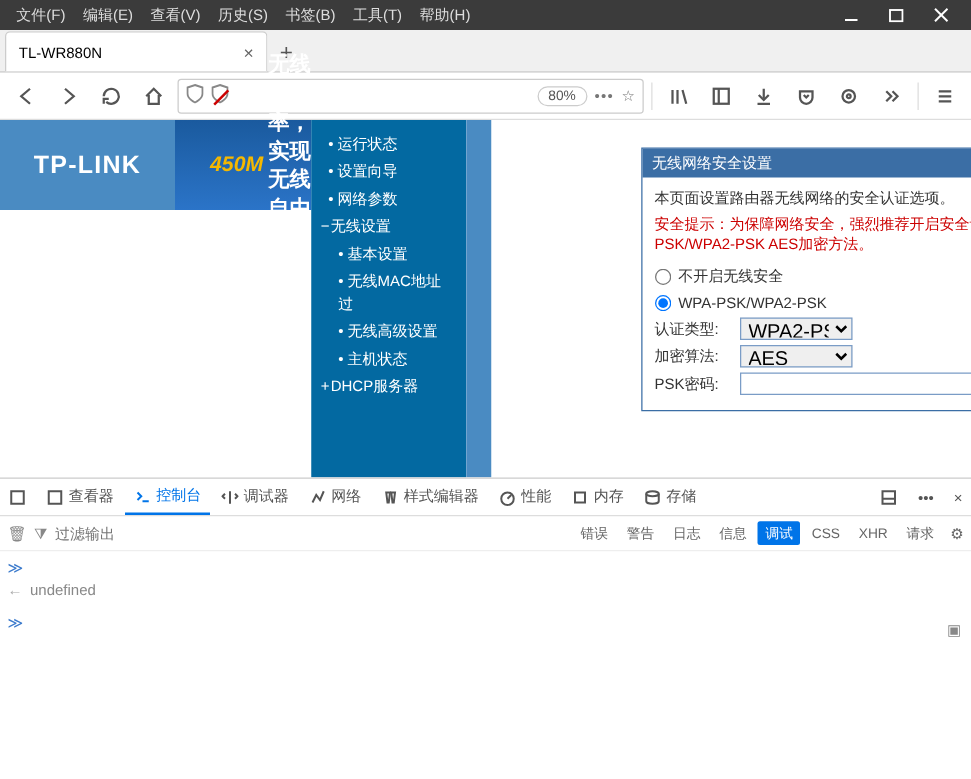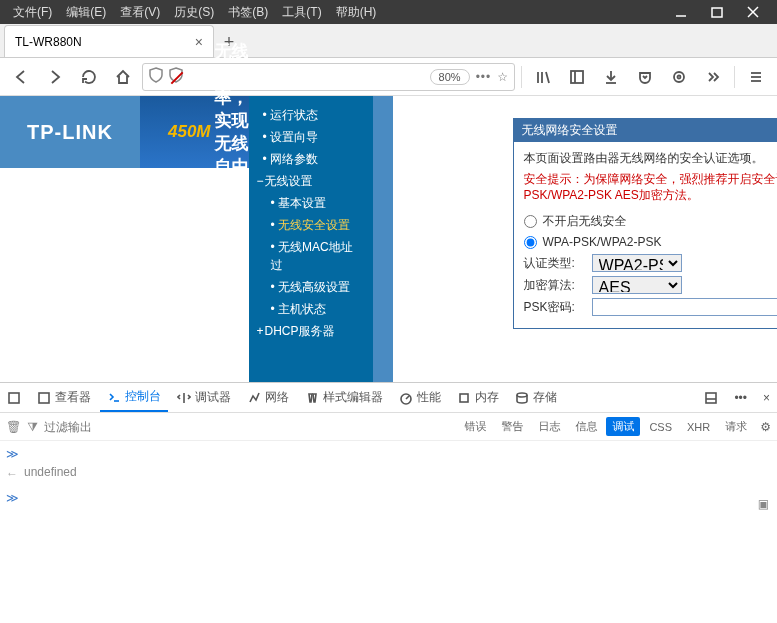--- a/index.html
+++ b/index.html
@@ -214,21 +214,20 @@
       <span>无线速率，实现无线自由连接梦想</span>
     </div>
   </div>
   <div class="router-body">
     <div class="sidebar">
       <div class="item">运行状态</div>
       <div class="item">设置向导</div>
       <div class="item">网络参数</div>
       <div class="item parent"><span class="arrow">−</span><span>无线设置</span></div>
       <div class="item child">基本设置</div>
-      <div class="item child active">无线安全设置</div>
       <div class="item child">无线MAC地址过</div>
       <div class="item child">无线高级设置</div>
       <div class="item child">主机状态</div>
       <div class="item parent"><span class="arrow">+</span><span>DHCP服务器</span></div>
     </div>
     <div class="content">
       <div class="content-mid"></div>
       <div class="panel">
         <div class="panel-title">无线网络安全设置</div>
         <div class="panel-body">

